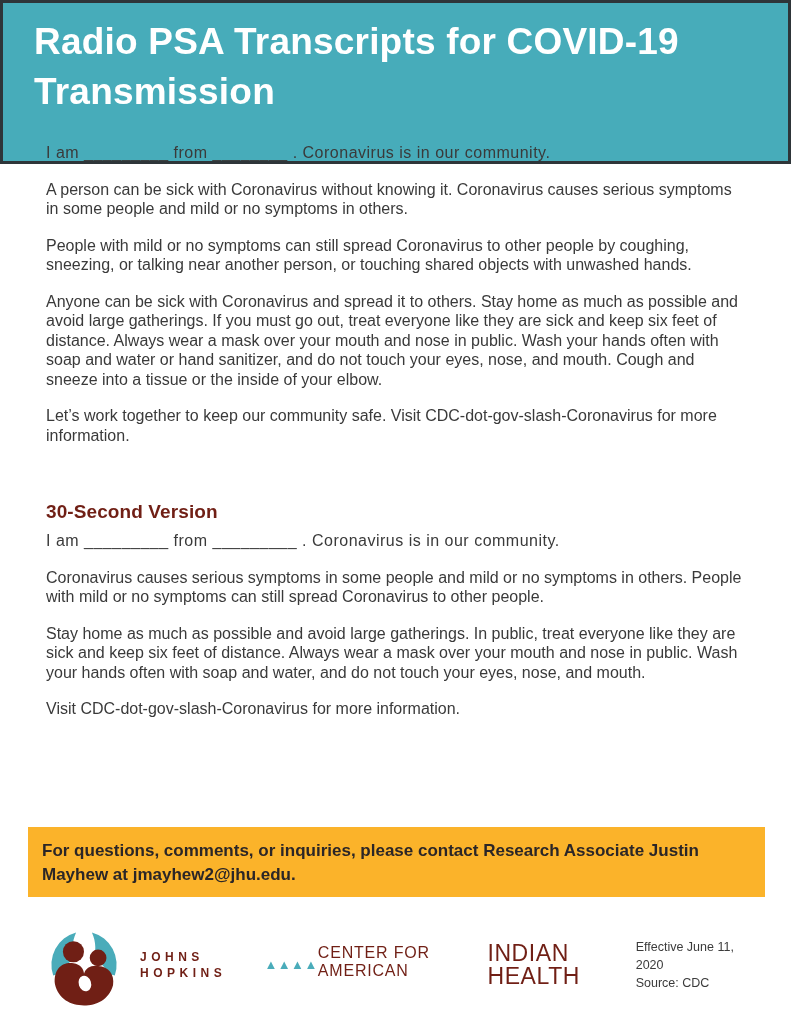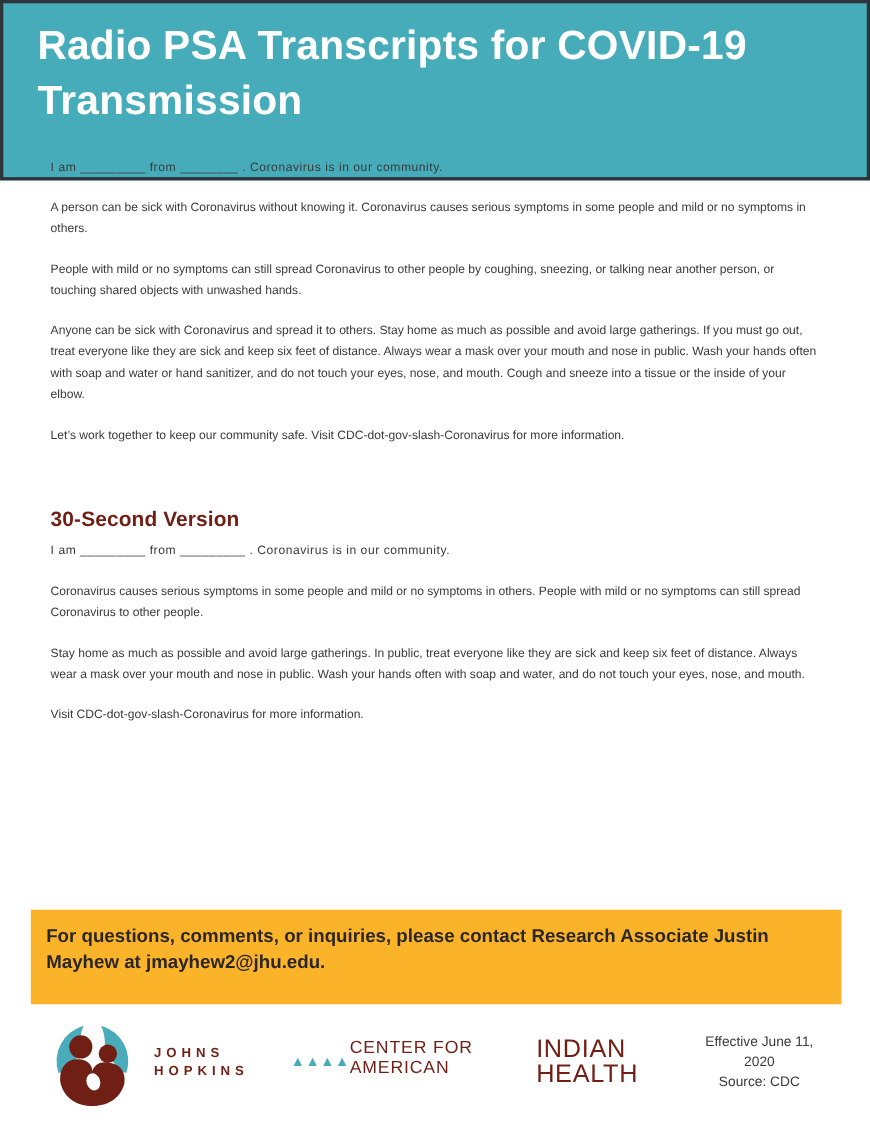--- a/index.html
+++ b/index.html
@@ -36,32 +36,32 @@
   .section-heading {
     color: #701f15;
     font-size: 19px;
     font-weight: bold;
     margin-top: 33px;
     margin-bottom: 8px;
     letter-spacing: 0.1px;
   }
   .section-heading.second { margin-top: 56px; }
   .content p {
-    font-size: 11px;
+    font-size: 16px;
     line-height: 19.5px;
     margin-bottom: 17px;
     color: #3a3a3a;
   }
   .blank { letter-spacing: 0.5px; color: #4a4a4a; }
 
   
   .contact-banner {
     position: absolute;
     top: 827px; left: 28px; right: 26px;
-    height: 86px;
+    height: 70px;
     background: #fbb32a;
     padding: 12px 14px 0 14px;
   }
   .contact-banner p {
     font-size: 17px;
     font-weight: bold;
     color: #2b2627;
     line-height: 24px;
   }
 
@@ -84,21 +84,21 @@
   .logo-triangles { color: #4aacba; font-size: 13px; letter-spacing: 0.5px; }
   .logo-line2 {
     color: #701f15; font-size: 16px; font-weight: normal;
     letter-spacing: 0.8px; line-height: 18px; margin-top: 2px;
   }
   .logo-line3 {
     color: #701f15; font-size: 23px; font-weight: normal;
     letter-spacing: 0.6px; line-height: 23px;
   }
   .footer-meta {
-    text-align: center;
+    text-align: left;
     font-size: 12.5px;
     line-height: 18px;
     color: #3b3b3b;
     align-self: center;
   }
 </style>
 </head>
 <body>
 
 <div class="page">

